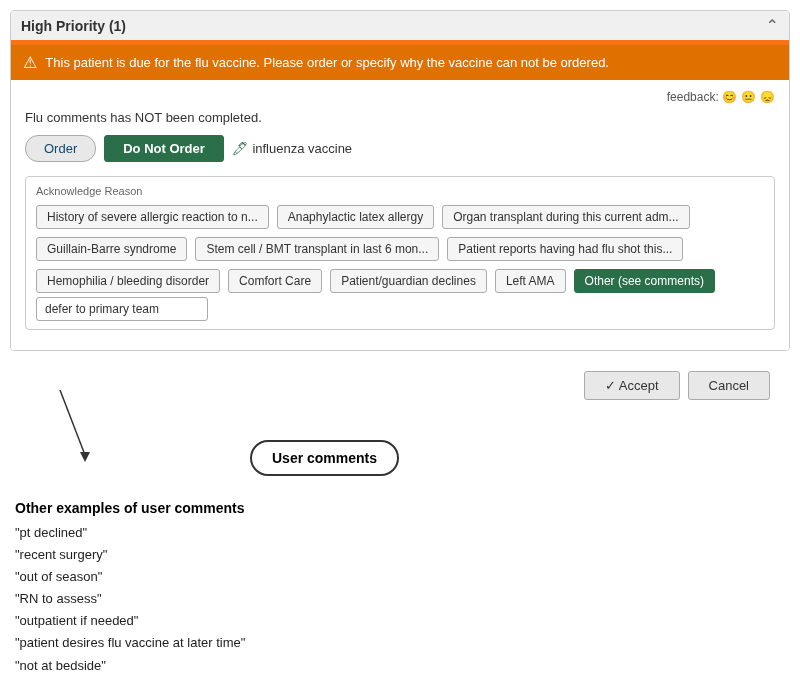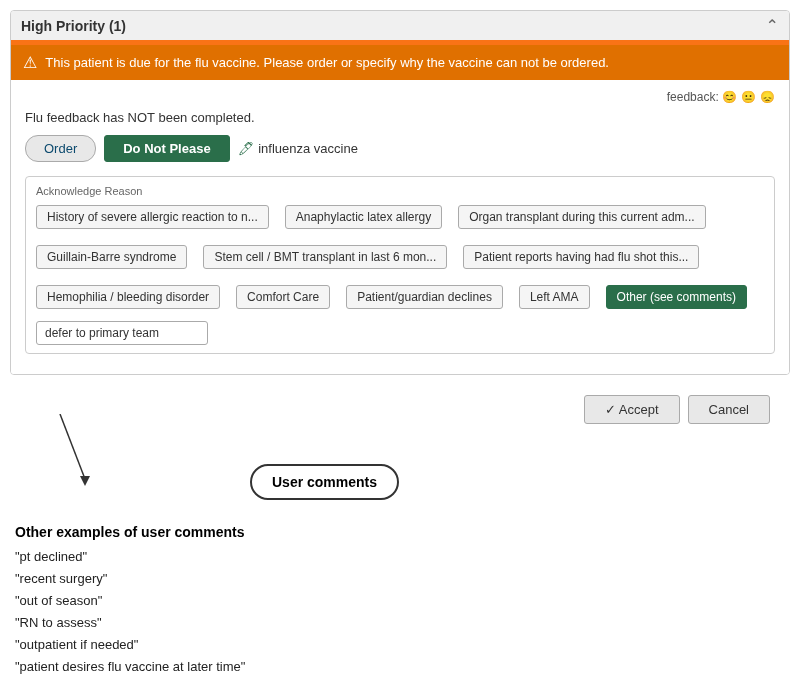--- a/index.html
+++ b/index.html
@@ -128,22 +128,22 @@
 
     .acknowledge-legend {
       font-size: 11px;
       color: #666;
       margin-bottom: 8px;
     }
 
     .reason-buttons {
       display: flex;
       flex-wrap: wrap;
-      gap: 16px;
-      margin-bottom: 12px;
+      gap: 8px;
+      margin-bottom: 4px;
     }
 
     .btn-reason {
       padding: 4px 10px;
       border: 1px solid #aaa;
       background: #f5f5f5;
       border-radius: 3px;
       cursor: pointer;
       font-size: 12px;
       color: #333;
@@ -246,25 +246,25 @@
   <div class="panel-body">
     <div class="feedback-row">
       <span>feedback:</span>
       <span class="feedback-icons">
         <span>😊</span>
         <span>😐</span>
         <span>😞</span>
       </span>
     </div>
 
-    <div class="screening-status">Flu feedback has NOT been completed.</div>
+    <div class="screening-status">Flu comments has NOT been completed.</div>
 
     <div class="order-buttons">
       <button class="btn-order">Order</button>
-      <button class="btn-do-not-order">Do Not Please</button>
+      <button class="btn-do-not-order">Do Not Order</button>
       <span class="vaccine-label">
         <span class="vaccine-icon">🖊</span>
         <span>influenza vaccine</span>
       </span>
     </div>
 
     <div class="acknowledge-section">
       <div class="acknowledge-legend">Acknowledge Reason</div>
       <div class="reason-buttons">
 

